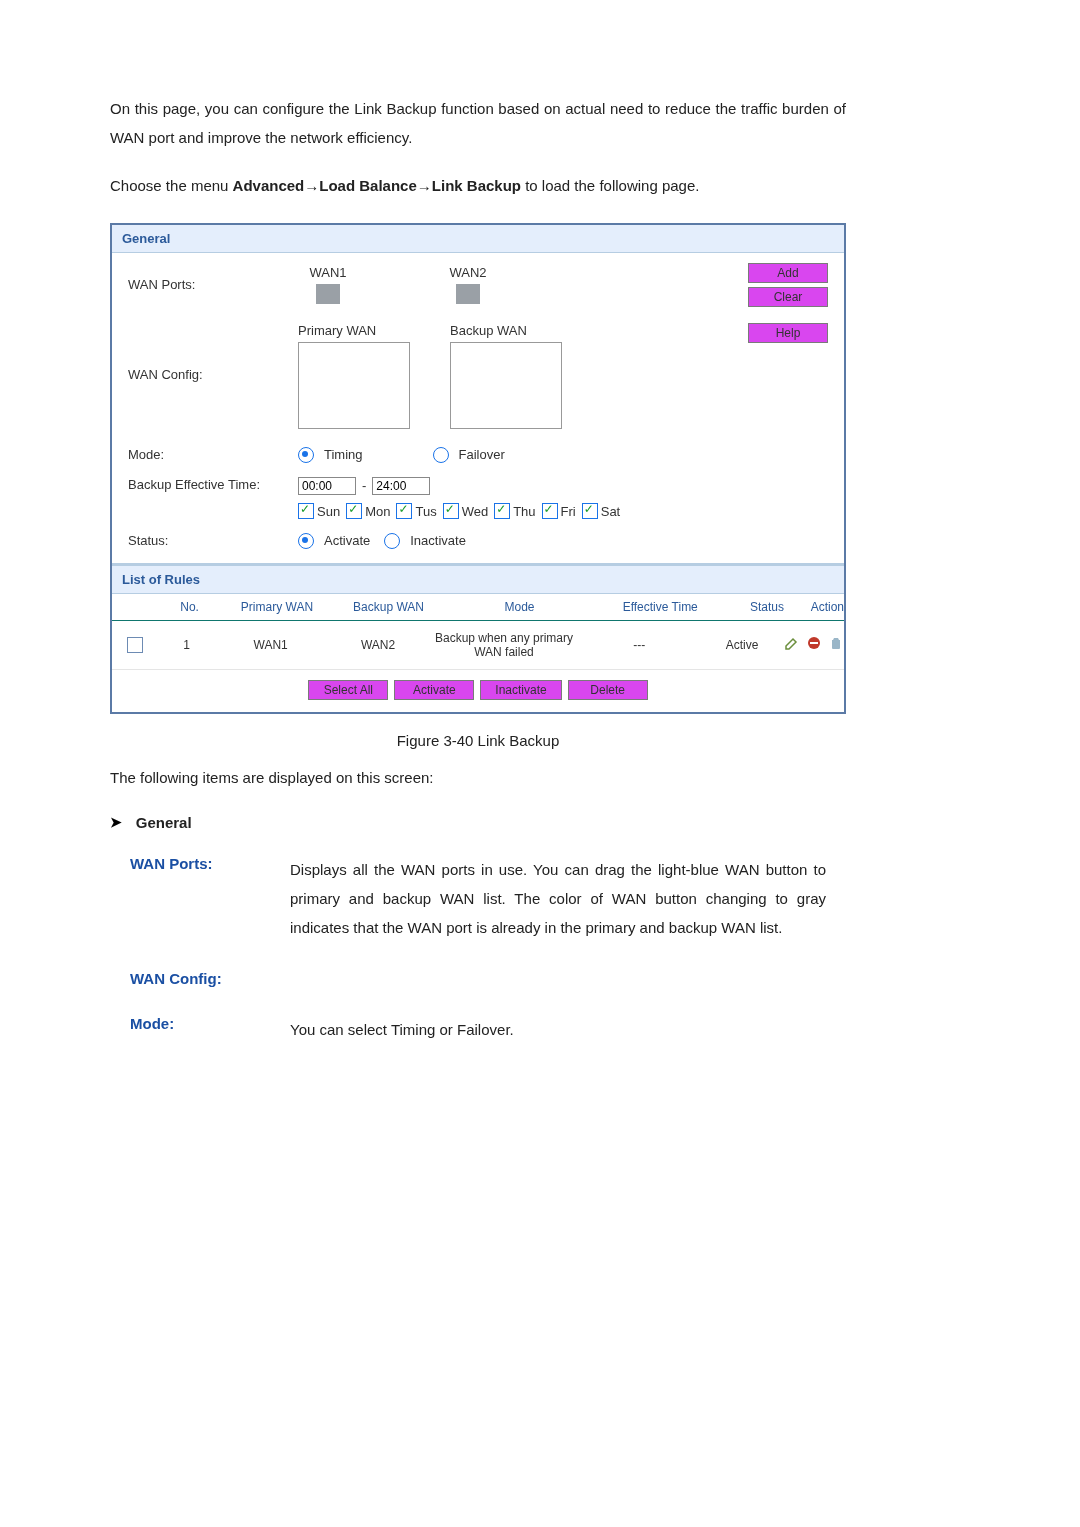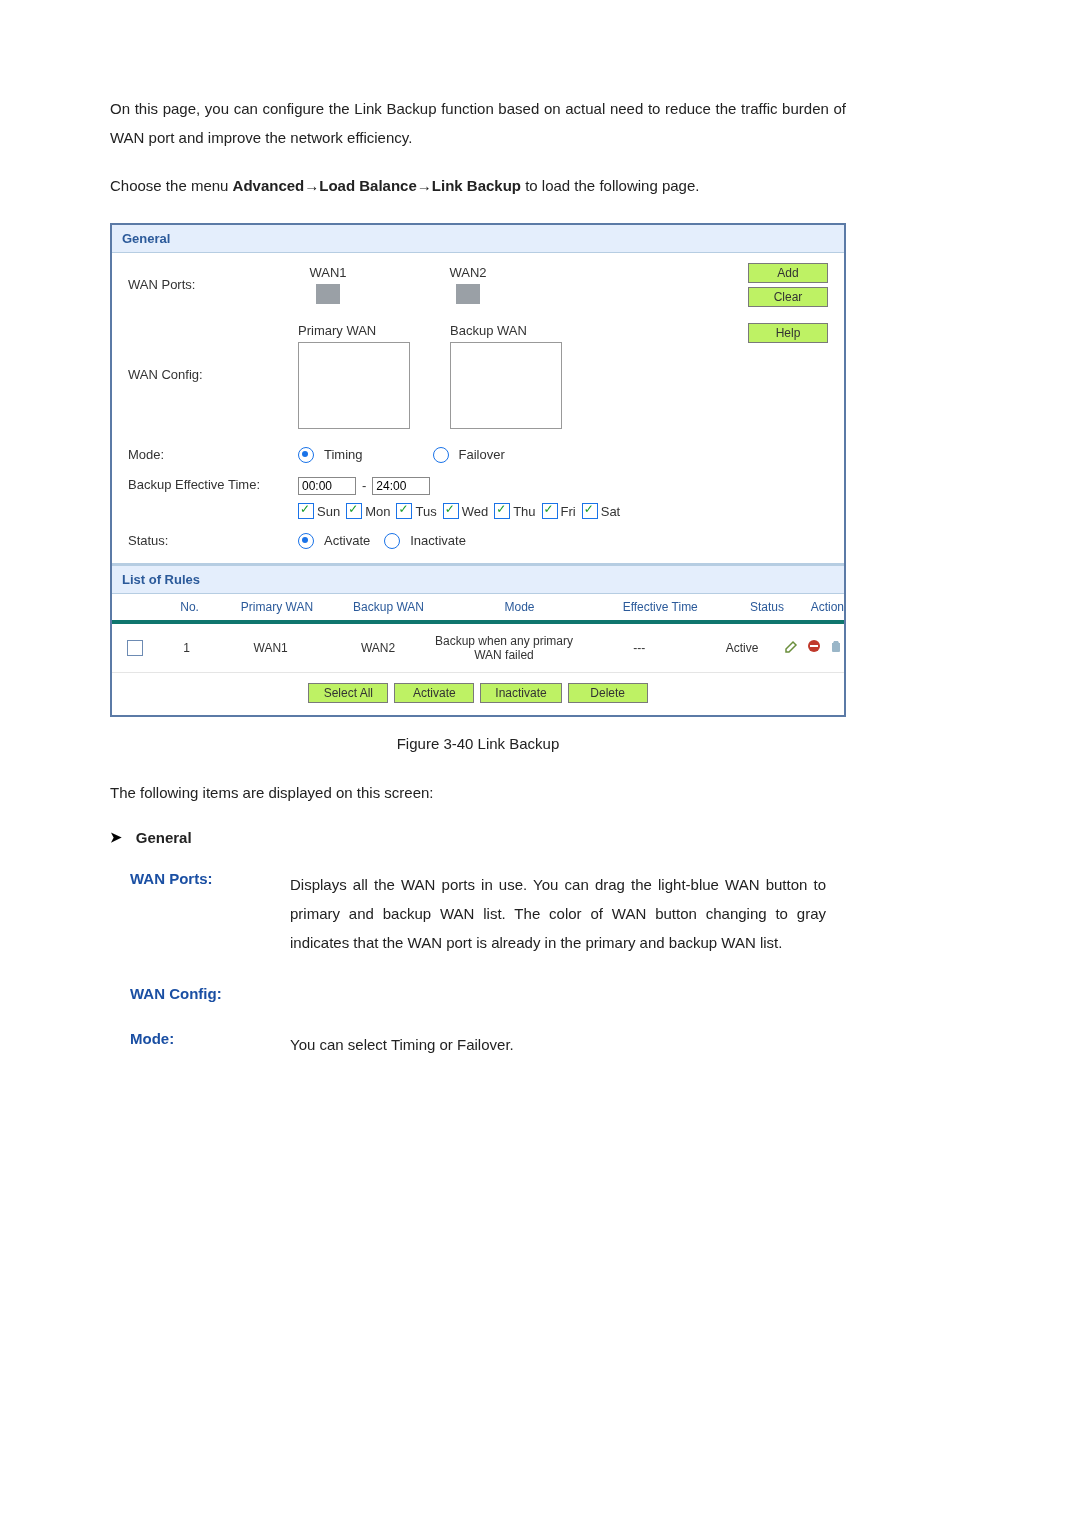--- a/index.html
+++ b/index.html
@@ -9,53 +9,53 @@
   .bold{font-weight:700;}
   
   .panel{border:2px solid #5b7aa6;margin-top:22px;font-size:13px;color:#333;}
   .panel-section{border-bottom:2px solid #b6cde2;}
   .panel-header{background:#e4eefc;color:#2b5a9a;font-weight:700;padding:6px 10px;border-bottom:1px solid #b6cde2;}
   .gen-body{padding:10px 16px 14px;}
   .row{display:flex;align-items:center;gap:10px;}
   .row-top{align-items:flex-start;}
   .lbl{width:160px;color:#333;}
   .btns-col{margin-left:auto;display:flex;flex-direction:column;gap:4px;align-items:flex-end;}
-  .btn{border:1px solid #7a7a7a;background:#bef264;padding:2px 14px;font-size:12px;min-width:50px;text-align:center;cursor:pointer;}
+  .btn{border:1px solid #7a7a7a;background:#d946ef;padding:2px 14px;font-size:12px;min-width:50px;text-align:center;cursor:pointer;}
   .wan-ports{display:flex;gap:80px;align-items:flex-end;}
   .wan-item{display:flex;flex-direction:column;align-items:center;gap:4px;width:60px;}
   .port-icon{width:24px;height:20px;background:#9aa0a6;}
   .config-cols{display:flex;gap:40px;}
   .config-col{display:flex;flex-direction:column;align-items:flex-start;gap:4px;}
   .config-box{width:110px;height:85px;border:1px solid #999;background:#fff;}
   .radio{appearance:none;width:14px;height:14px;border:1px solid #1a73e8;border-radius:50%;display:inline-block;vertical-align:middle;position:relative;}
   .radio.checked::after{content:"";position:absolute;top:3px;left:3px;width:6px;height:6px;background:#1a73e8;border-radius:50%;}
   .chk{appearance:none;width:14px;height:14px;border:1px solid #1a73e8;display:inline-block;vertical-align:middle;position:relative;background:#fff;}
   .chk.checked::after{content:"✓";position:absolute;top:-2px;left:1px;font-size:12px;color:#1a9b2a;}
   .time-input{width:50px;border:1px solid #888;padding:1px 3px;font-size:12px;}
   .days{display:flex;gap:6px;align-items:center;margin-top:8px;flex-wrap:wrap;}
   .days .d{display:flex;align-items:flex-end;gap:3px;}
   
   .rules-body{padding:0 0 12px;}
   .thead,.trow{display:flex;align-items:center;font-size:12px;}
-  .thead{color:#2b5a9a;border-bottom:4px solid #0f766e;padding:6px 0;}
+  .thead{color:#2b5a9a;border-bottom:1px solid #0f766e;padding:6px 0;}
   .trow{padding:10px 0;border-bottom:1px solid #e5e5e5;}
   .c-chk{width:50px;text-align:center;}
   .c-no{width:60px;text-align:center;}
   .c-pw{width:120px;text-align:center;}
   .c-bw{width:110px;text-align:center;}
   .c-mode{width:160px;text-align:center;}
   .c-et{width:130px;text-align:center;}
   .c-st{width:90px;text-align:center;}
   .c-act{flex:1;text-align:center;}
   .table-btns{display:flex;gap:6px;justify-content:center;margin-top:10px;}
   .act-icons{display:inline-flex;gap:6px;justify-content:center;align-items:center;}
   svg{display:block;}
   
   .caption{text-align:center;margin-top:18px;font-size:15px;}
-  .items-intro{margin-top:32px;}
+  .items-intro{margin-top:20px;}
   .section-label{display:flex;align-items:center;gap:14px;margin-top:28px;font-weight:700;}
   .section-label .arrow{font-size:14px;color:#000;}
   .defs{margin-top:24px;padding:0 20px;}
   .def{display:flex;gap:20px;margin-bottom:28px;}
   .def-term{width:140px;color:#1a4fa3;font-weight:700;}
   .def-body{flex:1;line-height:1.95;text-align:justify;}
   .pagefoot{position:absolute;bottom:36px;left:0;right:0;text-align:center;font-size:15px;}
 </style>
 </head>
 <body>

